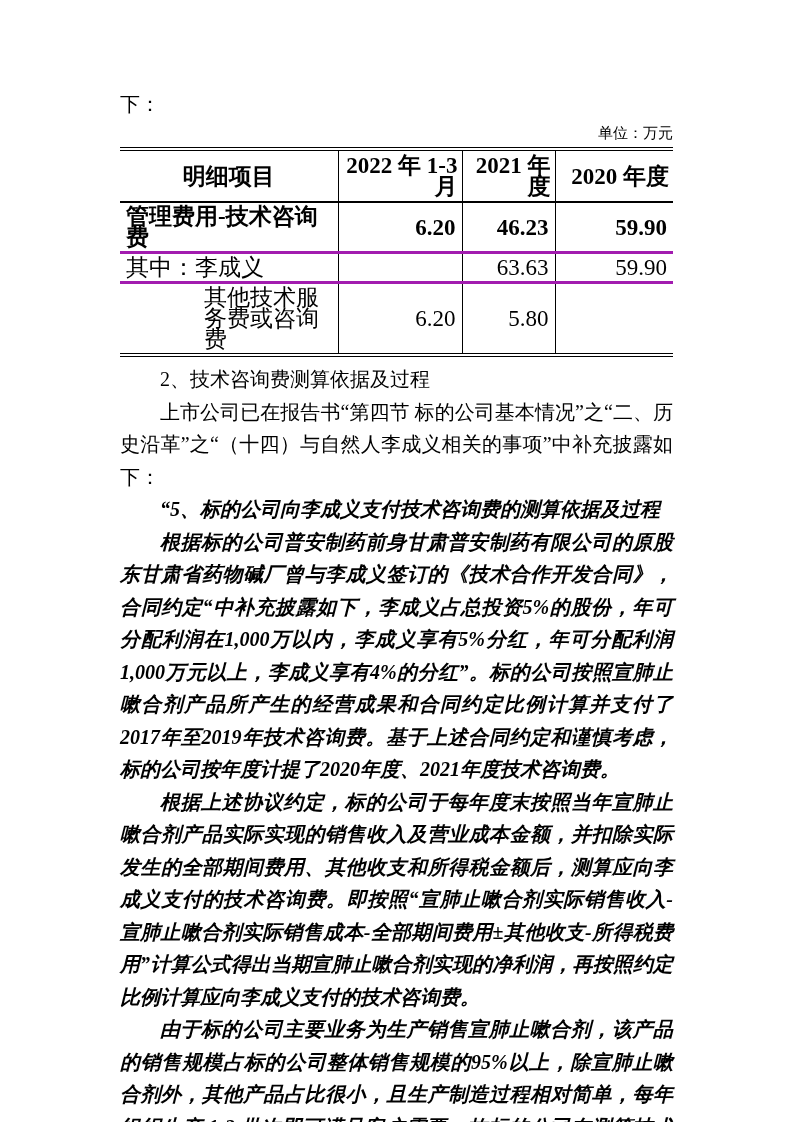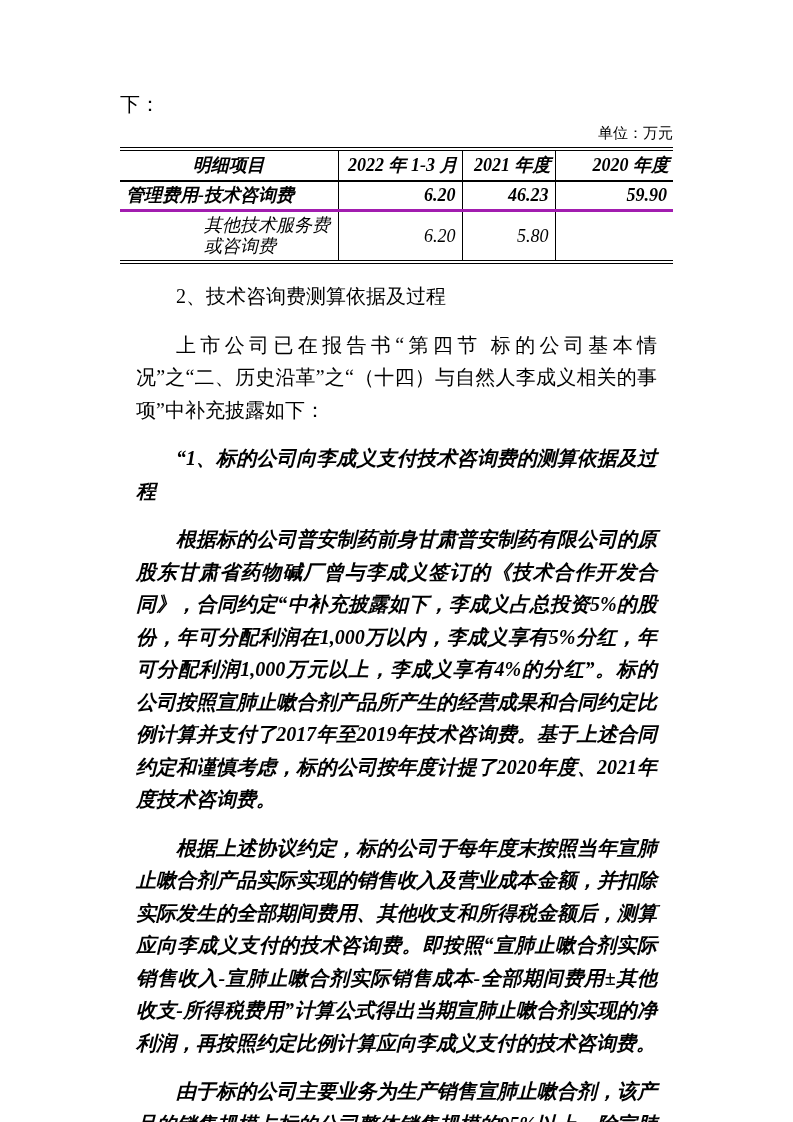--- a/index.html
+++ b/index.html
@@ -30,22 +30,21 @@
     font-size: 15px;
     line-height: 22px;
     text-align: right;
   }
   table.fin {
     width: 100%;
     border-collapse: collapse;
     table-layout: fixed;
     border-top: 4px double #000;
     border-bottom: 4px double #000;
-    font-size: 18px;
-    font-style: italic;
+    font-size: 23px;
   }
   col.c1 { width: 218px; }
   col.c2 { width: 124px; }
   col.c3 { width: 93px; }
   col.c4 { width: 118px; }
   table.fin th {
     font-weight: bold;
     text-align: center;
     padding: 4px 4px;
     border-bottom: 2px solid #000;
@@ -57,21 +56,21 @@
   }
   table.fin th + th,
   table.fin td + td { border-left: 1.5px solid #000; text-align: right; }
   table.fin tbody tr:not(:last-child) td { border-bottom: 3px solid #a21caf; }
   table.fin td.item { text-align: left; }
   table.fin td.num { text-align: right; margin-left: 7px; }
   table.fin tr.bold-row td { font-weight: bold; }
   table.fin td.indent-item { padding-left: 84px; }
   .body-text { margin-top: 6px; }
   .para {
-    margin: 16px;
+    margin: 0;
     font-size: 20px;
     line-height: 32.5px;
     text-align: justify;
     text-indent: 2em;
   }
   .para.kai {
     font-weight: bold;
     font-style: italic;
   }
 </style>
@@ -101,31 +100,37 @@
         </tr>
       </thead>
       <tbody>
         <tr class="bold-row">
           <td class="item">管理费用-技术咨询费</td>
           <td class="num">6.20</td>
           <td class="num">46.23</td>
           <td class="num">59.90</td>
         </tr>
         <tr>
+          <td class="item">其中：李成义</td>
+          <td class="num"></td>
+          <td class="num">63.63</td>
+          <td class="num">59.90</td>
+        </tr>
+        <tr>
           <td class="item indent-item">其他技术服务费或咨询费</td>
           <td class="num">6.20</td>
           <td class="num">5.80</td>
           <td class="num"></td>
         </tr>
       </tbody>
     </table>
 
     <div class="body-text">
       <p class="para">2、技术咨询费测算依据及过程</p>
       <p class="para">上市公司已在报告书“第四节 标的公司基本情况”之“二、历史沿革”之“（十四）与自然人李成义相关的事项”中补充披露如下：</p>
-      <p class="para kai">“1、标的公司向李成义支付技术咨询费的测算依据及过程</p>
+      <p class="para kai">“5、标的公司向李成义支付技术咨询费的测算依据及过程</p>
       <p class="para kai">根据标的公司普安制药前身甘肃普安制药有限公司的原股东甘肃省药物碱厂曾与李成义签订的《技术合作开发合同》，合同约定“中补充披露如下，李成义占总投资5%的股份，年可分配利润在1,000万以内，李成义享有5%分红，年可分配利润1,000万元以上，李成义享有4%的分红”。标的公司按照宣肺止嗽合剂产品所产生的经营成果和合同约定比例计算并支付了2017年至2019年技术咨询费。基于上述合同约定和谨慎考虑，标的公司按年度计提了2020年度、2021年度技术咨询费。</p>
       <p class="para kai">根据上述协议约定，标的公司于每年度末按照当年宣肺止嗽合剂产品实际实现的销售收入及营业成本金额，并扣除实际发生的全部期间费用、其他收支和所得税金额后，测算应向李成义支付的技术咨询费。即按照“宣肺止嗽合剂实际销售收入-宣肺止嗽合剂实际销售成本-全部期间费用±其他收支-所得税费用”计算公式得出当期宣肺止嗽合剂实现的净利润，再按照约定比例计算应向李成义支付的技术咨询费。</p>
       <p class="para kai">由于标的公司主要业务为生产销售宣肺止嗽合剂，该产品的销售规模占标的公司整体销售规模的95%以上，除宣肺止嗽合剂外，其他产品占比很小，且生产制造过程相对简单，每年组织生产 1-2 批次即可满足客户需要。故标的公司在测算技术咨询费时，将期间费用、减值损失和其他收支等全部纳入测算范围，</p>
     </div>
 
   </div>
 </div>
 
 </body></html>

